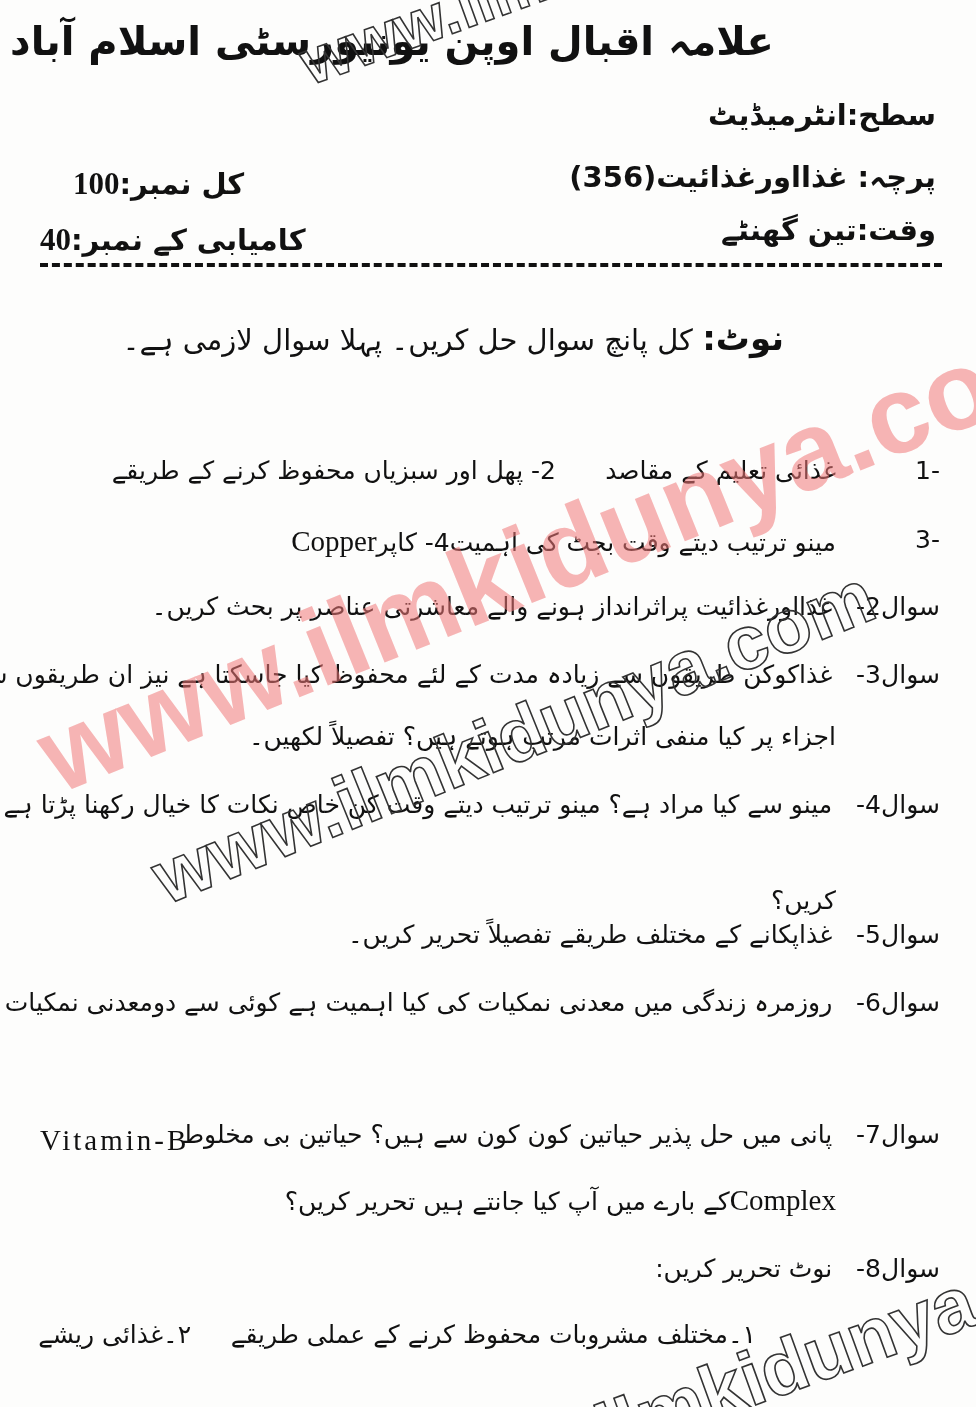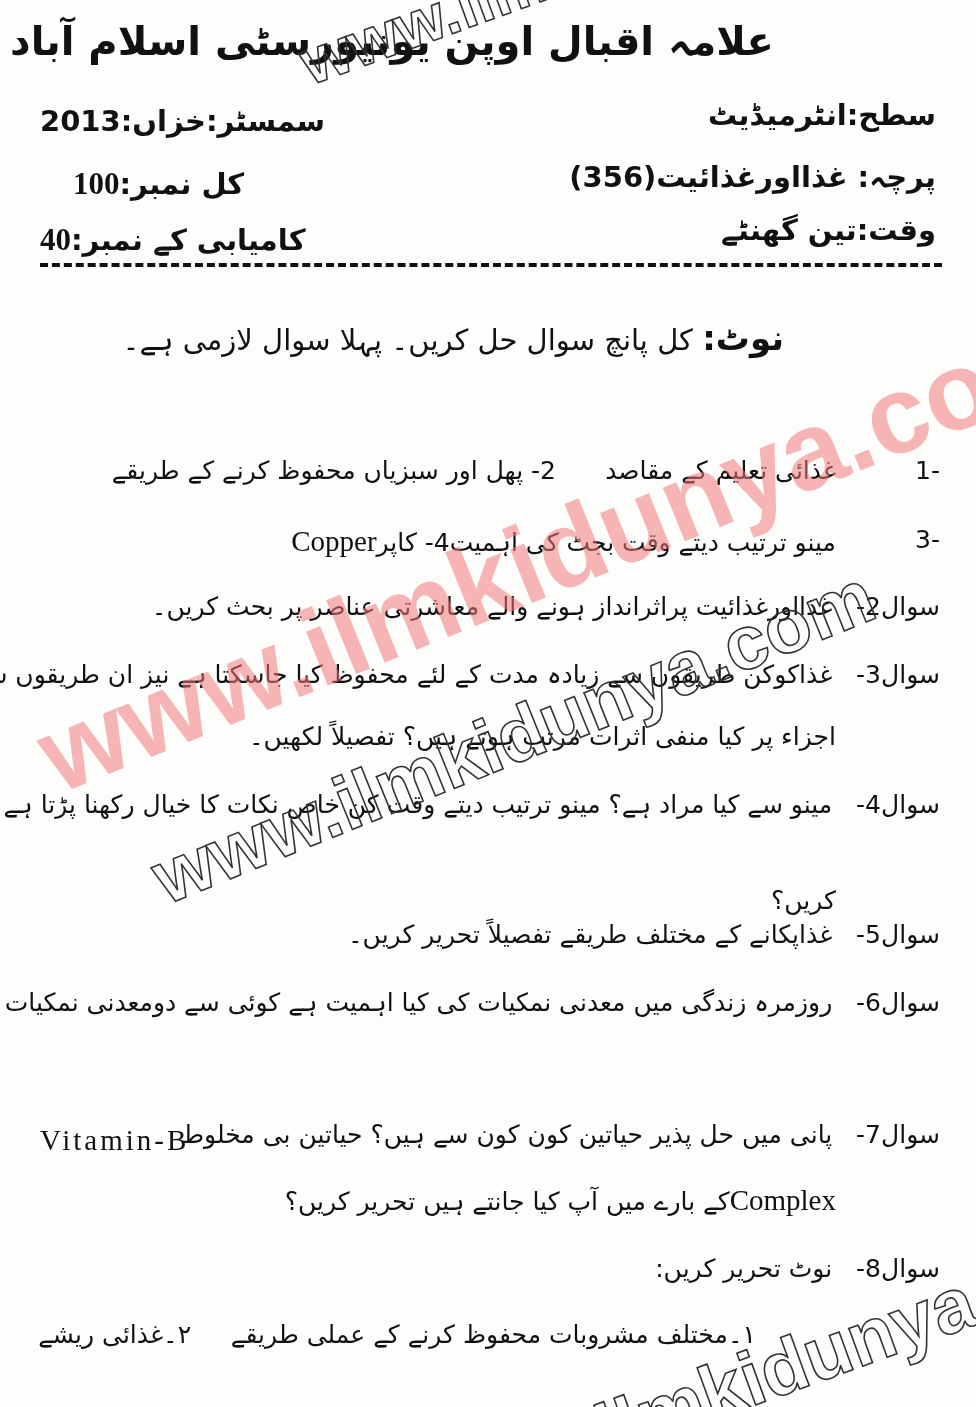--- a/index.html
+++ b/index.html
@@ -46,23 +46,20 @@
   <div class="abs rtl hdr" style="top:98px; right:40px;">
     <span>سطح:</span><span>انٹرمیڈیٹ</span>
   </div>
   <div class="abs rtl hdr" style="top:160px; right:40px;">
     <span>پرچہ:</span> <span>غذااورغذائیت(356)</span>
   </div>
   <div class="abs rtl hdr" style="top:213px; right:40px;">
     <span>وقت:</span><span>تین گھنٹے</span>
   </div>
 
-  <div class="abs rtl hdr" style="top:104px; left:40px;">
-    <span>سمسٹر:</span><span>خزاں:2013</span>
-  </div>
   <div class="abs rtl hdr" style="top:166px; left:40px;margin-left:33px;">
     <span>کل نمبر:</span><span class="hdr-num">100</span>
   </div>
   <div class="abs rtl hdr" style="top:222px; left:40px;">
     <span>کامیابی کے نمبر:</span><span class="hdr-num">40</span>
   </div>
 
   <div class="divider"></div>
 
   <div class="abs rtl note" style="top:318px; right:192px;">

